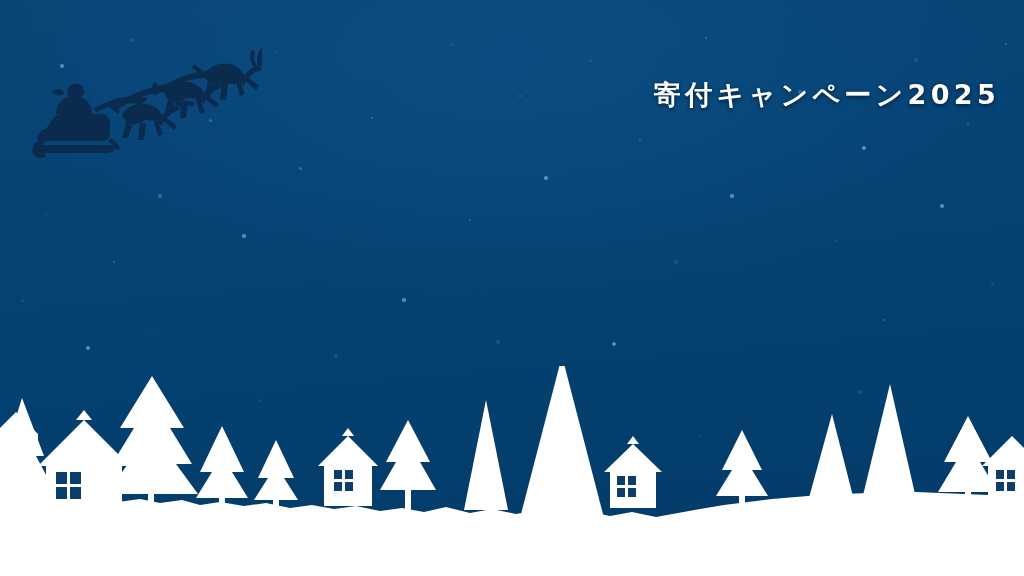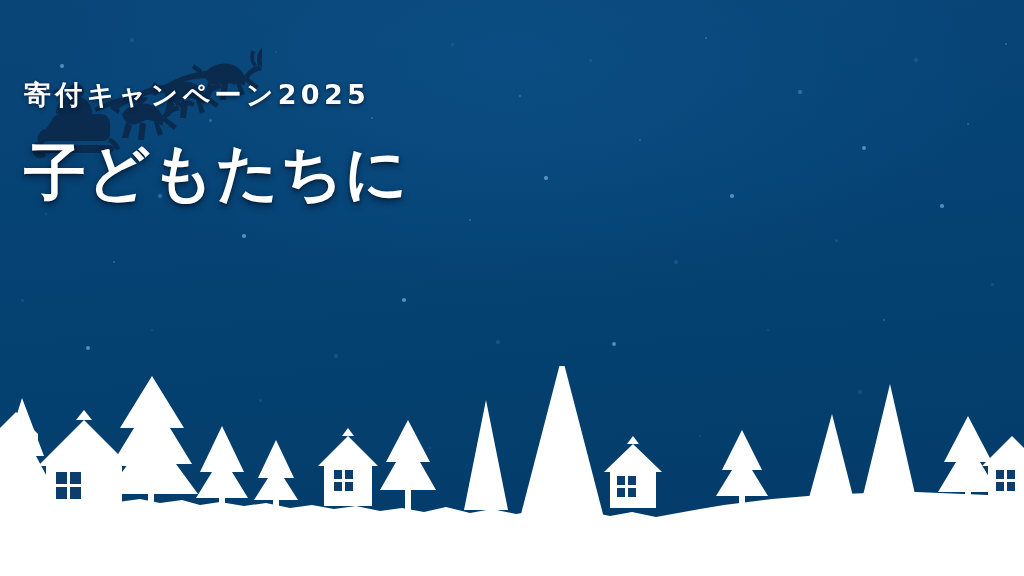--- a/index.html
+++ b/index.html
@@ -40,21 +40,21 @@
     left:22px; top:46px;
     width:240px; height:120px;
     pointer-events:none;
   }
   .sleigh svg{ display:block; width:100%; height:100%; }
 
   
   .copy{
     position:absolute;
     left:0; right:0; top:78px;
-    text-align:left;
+    text-align:right;
     padding:0 24px;
   }
 
   .eyebrow{
     font-size:27px;
     font-weight:800;
     color:#ffffff;
     letter-spacing:.16em;
     line-height:1.25;
     text-shadow:0 2px 4px rgba(0,16,36,.55), 0 0 2px rgba(0,20,44,.5);
@@ -198,21 +198,20 @@
           <path d="M54 19 C50 14 49 7 52 2 L55 4 C53 9 54 14 57 17 Z"></path>
           <path d="M2 22 L-6 16 L-8 20 L0 26 Z"></path>
         </g>
       </g>
     </svg>
   </div>
 
   <div class="copy">
     <div class="eyebrow">寄付キャンペーン2025</div>
     <div class="headline">
-      <span class="l1">子どもたちに</span>
     </div>
   </div>
 
   <div class="scene">
     <svg viewBox="0 0 1024 210" xmlns="http://www.w3.org/2000/svg" aria-hidden="true" preserveAspectRatio="none">
       <g fill="#ffffff">
 
         <path d="M0 132
                  L10 130 L28 133 L52 131 L74 134 L96 132 L118 136 L140 133 L160 137
                  L182 134 L200 139 L220 136 L244 140 L266 137 L290 142 L312 139

